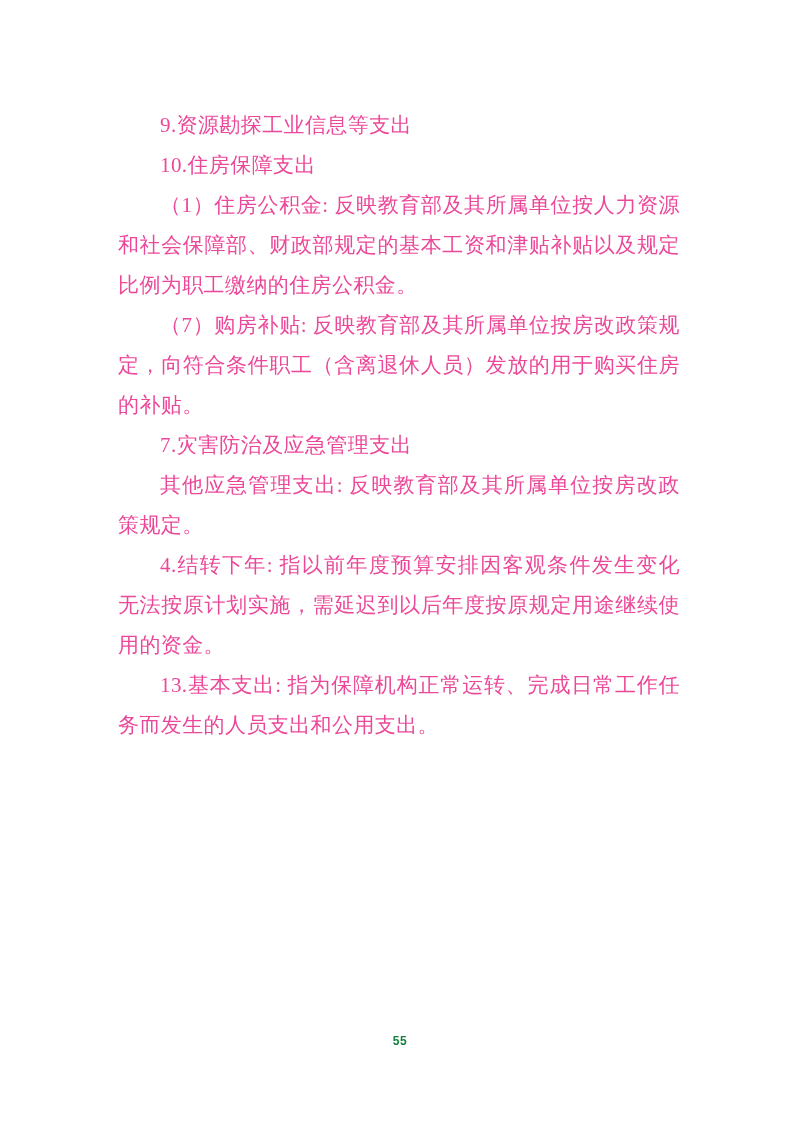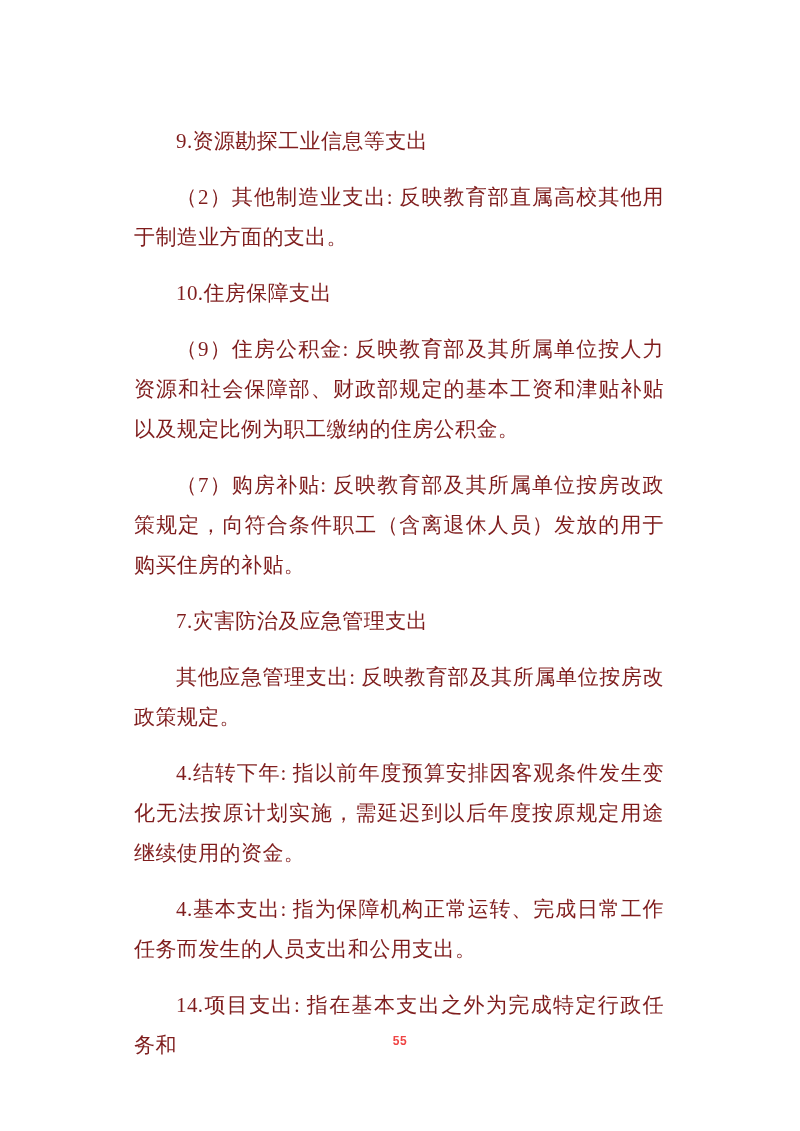--- a/index.html
+++ b/index.html
@@ -16,74 +16,72 @@
     overflow: hidden;
     font-family: "Liberation Serif", "DejaVu Serif", serif;
   }
   .page-body {
     position: absolute;
     top: 105px;
     left: 118px;
     width: 562px;
   }
   .para {
-    margin: 16px;
+    margin: 0;
     padding: 0;
     font-size: 21px;
     line-height: 40px;
-    color: #7f1d1d;
+    color: #ec4899;
     text-align: justify;
     text-justify: inter-character;
     text-indent: 2em;
     letter-spacing: 0.4px;
     word-break: break-all;
   }
   
   .page-footer {
     position: absolute;
     top: 1031px;
     left: 0;
     width: 100%;
     text-align: center;
   }
   .page-number {
     font-family: "Liberation Sans", "DejaVu Sans", sans-serif;
     font-size: 12px;
     font-weight: bold;
-    color: #ef4444;
+    color: #15803d;
     letter-spacing: 0.5px;
   }
 </style>
 </head>
 <body>
 
 <div class="page">
 
   <div class="page-body">
 
       <p class="para">9.资源勘探工业信息等支出</p>
 
 
-      <p class="para">（2）其他制造业支出: 反映教育部直属高校其他用于制造业方面的支出。</p>
 
       <p class="para">10.住房保障支出</p>
 
-      <p class="para">（9）住房公积金: 反映教育部及其所属单位按人力资源和社会保障部、财政部规定的基本工资和津贴补贴以及规定比例为职工缴纳的住房公积金。</p>
+      <p class="para">（1）住房公积金: 反映教育部及其所属单位按人力资源和社会保障部、财政部规定的基本工资和津贴补贴以及规定比例为职工缴纳的住房公积金。</p>
 
 
       <p class="para">（7）购房补贴: 反映教育部及其所属单位按房改政策规定，向符合条件职工（含离退休人员）发放的用于购买住房的补贴。</p>
 
       <p class="para">7.灾害防治及应急管理支出</p>
 
       <p class="para">其他应急管理支出: 反映教育部及其所属单位按房改政策规定。</p>
 
       <p class="para">4.结转下年: 指以前年度预算安排因客观条件发生变化无法按原计划实施，需延迟到以后年度按原规定用途继续使用的资金。</p>
 
-      <p class="para">4.基本支出: 指为保障机构正常运转、完成日常工作任务而发生的人员支出和公用支出。</p>
+      <p class="para">13.基本支出: 指为保障机构正常运转、完成日常工作任务而发生的人员支出和公用支出。</p>
 
-      <p class="para">14.项目支出: 指在基本支出之外为完成特定行政任务和</p>
     </div>
 
   <div class="page-footer">
     <span class="page-number">55</span>
   </div>
 
 </div>
 
 </body></html>

